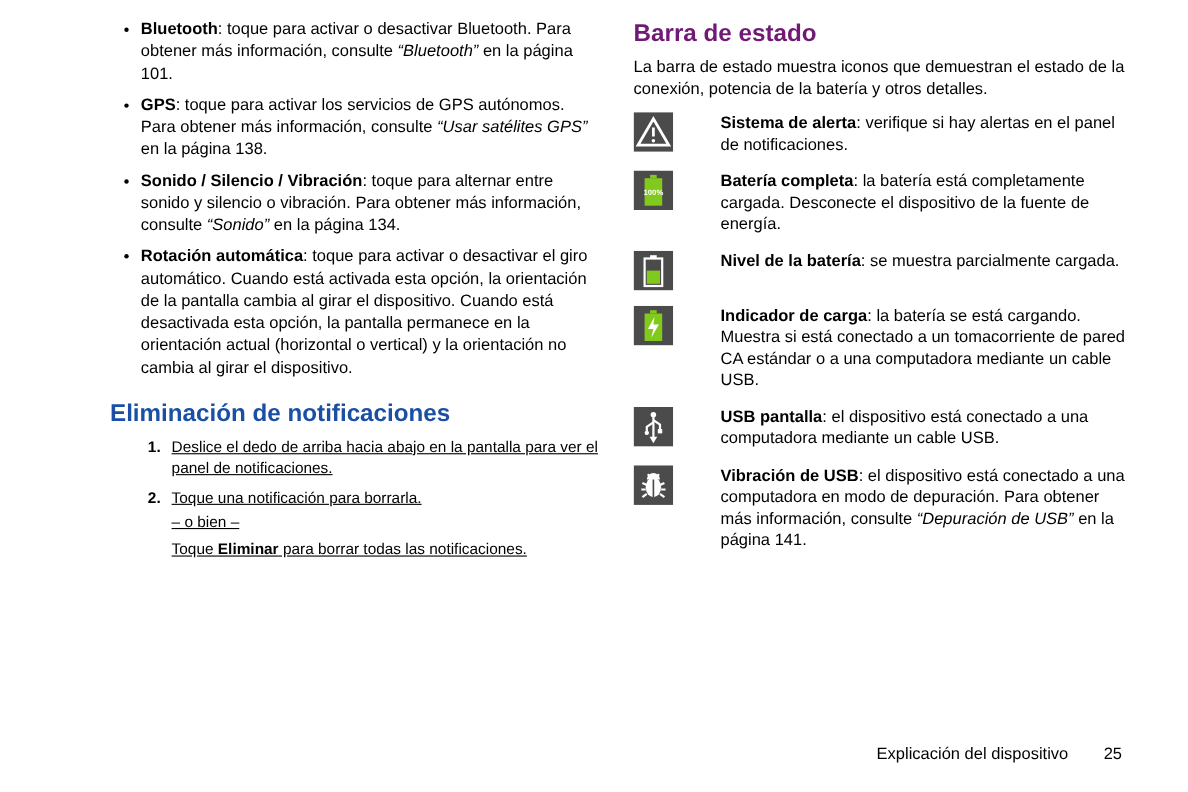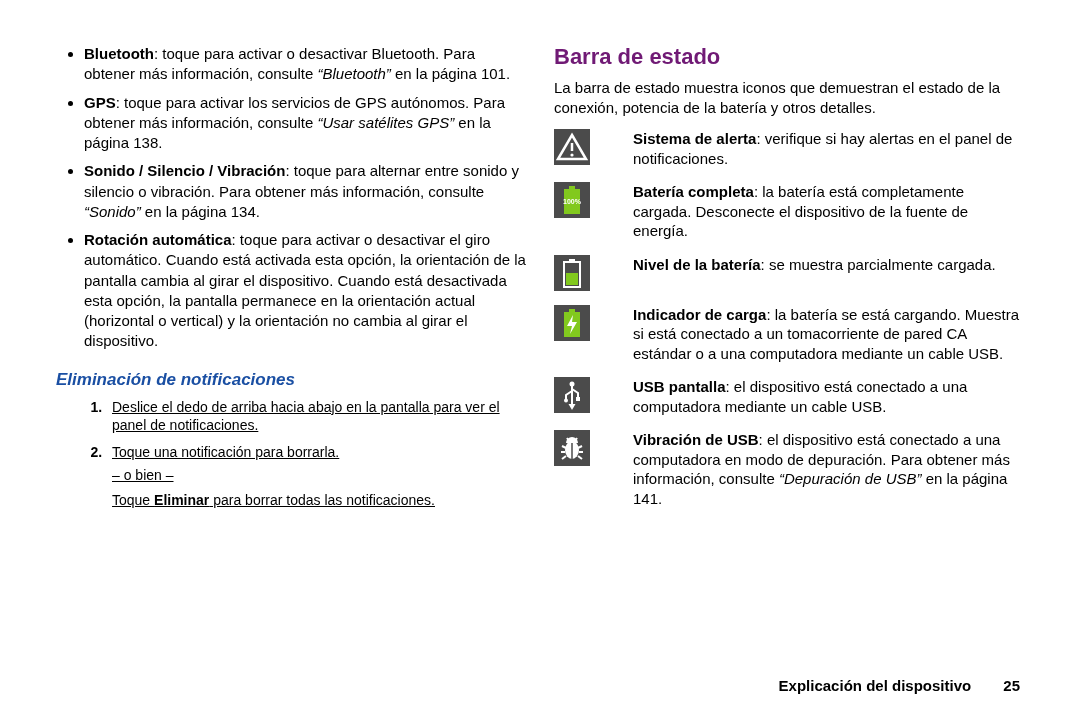--- a/index.html
+++ b/index.html
@@ -6,46 +6,46 @@
     margin: 0;
     padding: 0;
     width: 1080px;
     height: 720px;
     background: #fff;
     font-family: Arial, Helvetica, sans-serif;
     color: #000;
   }
   .page {
     display: flex;
-    padding: 44px 56px 10px 56px;
+    padding: 17px 56px 10px 56px;
     column-gap: 28px;
     box-sizing: border-box;
+    margin-left: 44px;
   }
   .col {
     flex: 1 1 0;
     min-width: 0;
   }
   ul.settings {
     list-style: disc;
     padding-left: 28px;
     margin: 0;
   }
   ul.settings > li {
     font-size: 15px;
     line-height: 1.35;
     margin-bottom: 8px;
     text-align: left;
   }
   .b { font-weight: 700; }
   .iq { font-style: italic; } 
   h3.sub {
     color: #1a4fa3;
-    font-style: italic;
     font-weight: 700;
-    font-size: 17px;
+    font-size: 22px;
     margin: 18px 0 8px 0;
   }
   ol.steps {
     list-style: decimal;
     padding-left: 50px;
     margin: 0;
   }
   ol.steps > li {
     font-size: 14px;
     line-height: 1.35;
@@ -84,21 +84,20 @@
   }
   .status-text {
     font-size: 15px;
     line-height: 1.3;
   }
   .footer {
     position: absolute;
     bottom: 26px;
     right: 60px;
     font-size: 15px;
-    font-weight: bold;
   }
   .footer .fp {
     display: inline-block;
     margin-left: 28px;
   }
   svg { display: block; }
 </style>
 </head>
 <body>
 

